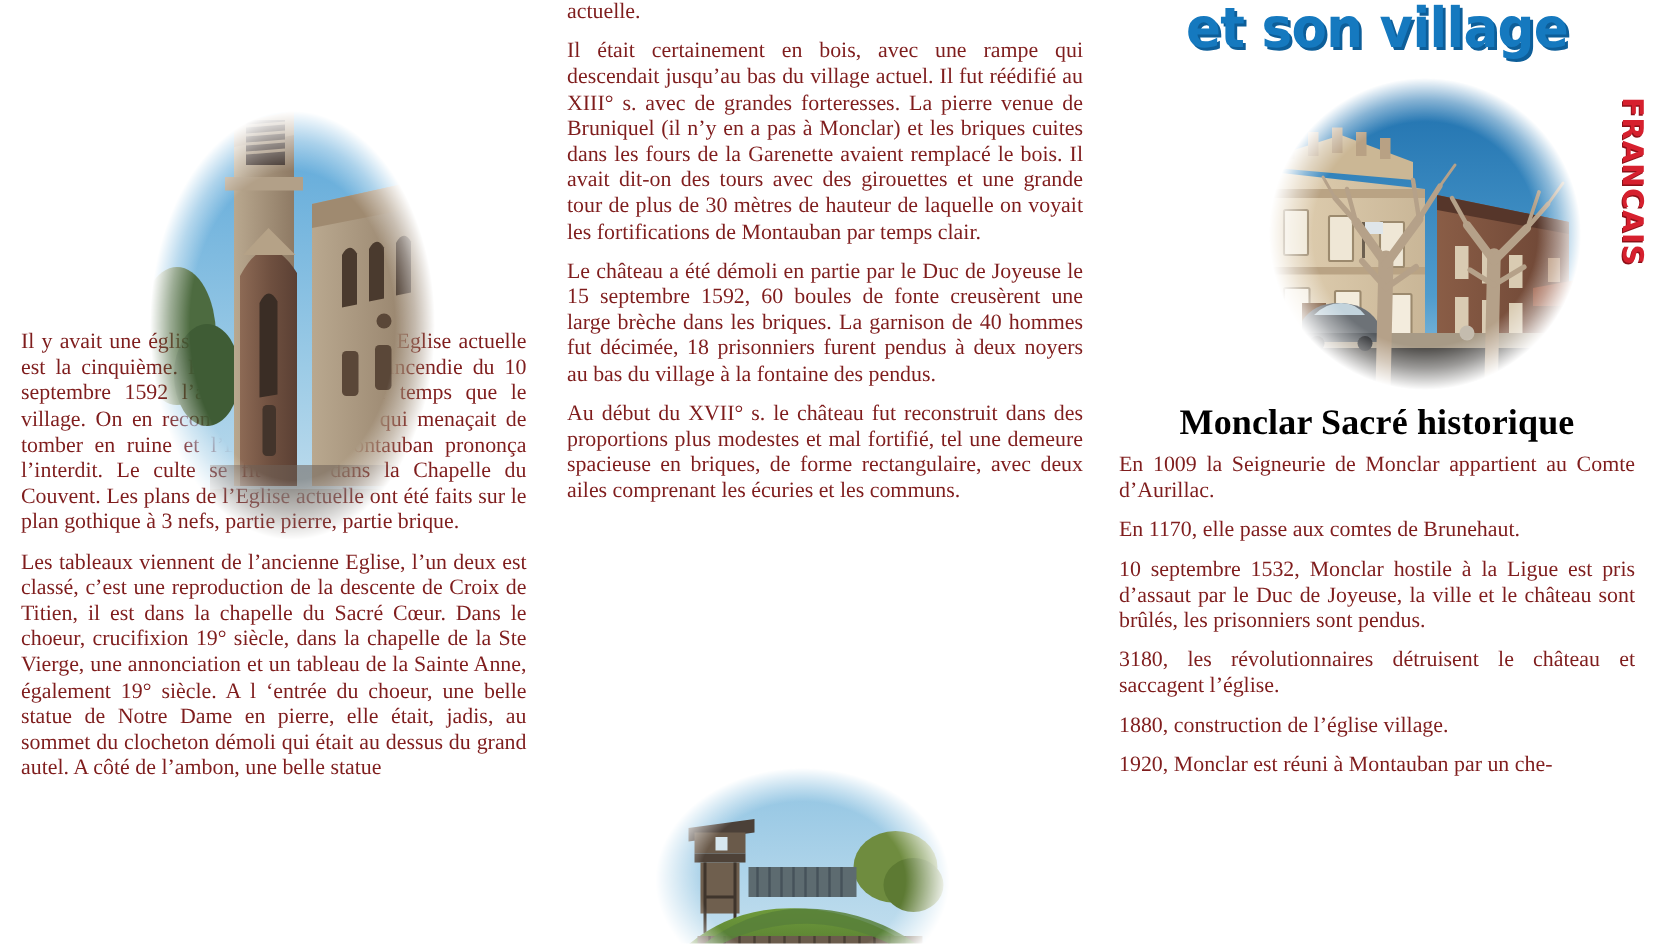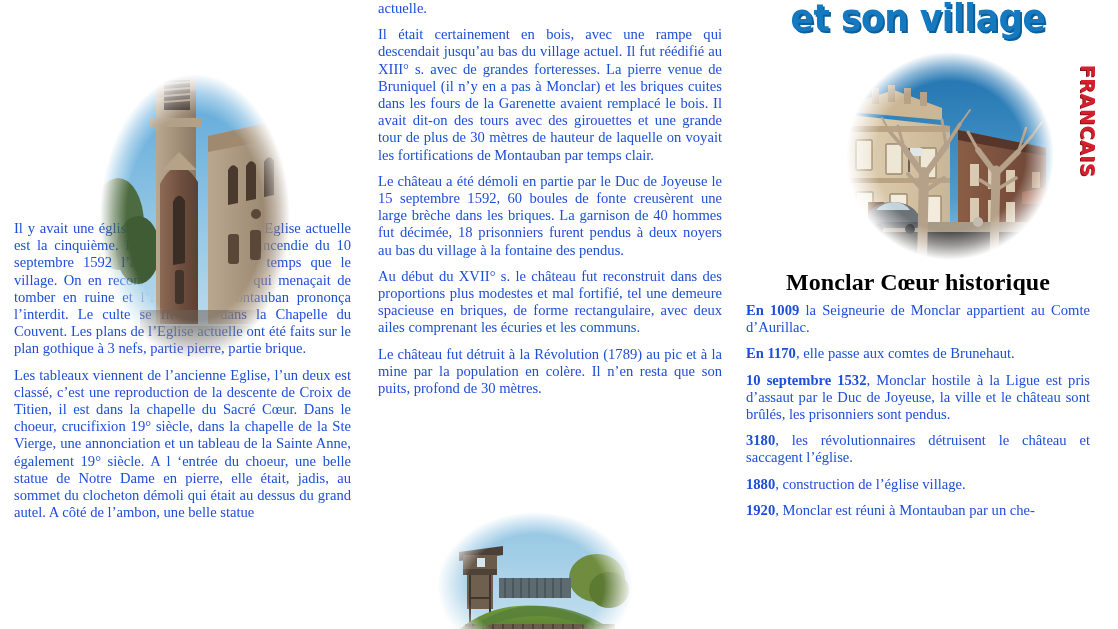--- a/index.html
+++ b/index.html
@@ -21,21 +21,21 @@
     position: absolute;
     box-sizing: border-box;
   }
   p.body {
     margin: 0 0 9px 0;
     font-size: 14.6px;
     line-height: 17.2px;
     text-align: justify;
     text-justify: inter-word;
     hyphens: manual;
-    color: #1d4ed8;
+    color: #7f1d1d;
   }
   p.body.last { margin-bottom: 0; }
 
   h2.section-title {
     margin: 0 0 6px 0;
     font-size: 24px;
     line-height: 28px;
     font-weight: bold;
     text-align: center;
     color: #000000;
@@ -63,21 +63,21 @@
     width: 344px;
   }
 
   
   #col3 {
     left: 746px;
     top: 268px;
     width: 344px;
   }
   p.dated { text-align: justify; }
-  p.dated b { font-weight: bold; }
+  p.dated b { font-weight: normal; }
 
   
   #masthead {
     position: absolute;
     left: 746px;
     top: -4px;
     width: 344px;
     height: 50px;
     text-align: center;
   }
@@ -239,21 +239,20 @@
   <h2 class="section-title">L’église</h2>
   <p class="body">Il y avait une église à Monclar en 987. L’Eglise actuelle est la cinquième. Elle date de 1875. L’incendie du 10 septembre 1592 l’a détruite en même temps que le village. On en reconstruisit une autre, qui menaçait de tomber en ruine et l’Evêque de Montauban prononça l’interdit. Le culte se fit alors dans la Chapelle du Couvent. Les plans de l’Eglise actuelle ont été faits sur le plan gothique à 3 nefs, partie pierre, partie brique.</p>
   <p class="body last">Les tableaux viennent de l’ancienne Eglise, l’un deux est classé, c’est une reproduction de la descente de Croix de Titien, il est dans la chapelle du Sacré Cœur. Dans le choeur, crucifixion 19° siècle, dans la chapelle de la Ste Vierge, une annonciation et un tableau de la Sainte Anne, également 19° siècle. A l ‘entrée du choeur, une belle statue de Notre Dame en pierre, elle était, jadis, au sommet du clocheton démoli qui était au dessus du grand autel. A côté de l’ambon, une belle statue</p>
 </div>
 
 <div class="col" id="col2">
   <p class="body">actuelle.</p>
   <p class="body">Il était certainement en bois, avec une rampe qui descendait jusqu’au bas du village actuel. Il fut réédifié au XIII° s. avec de grandes forteresses. La pierre venue de Bruniquel (il n’y en a pas à Monclar) et les briques cuites dans les fours de la Garenette avaient remplacé le bois. Il avait dit-on des tours avec des girouettes et une grande tour de plus de 30 mètres de hauteur de laquelle on voyait les fortifications de Montauban par temps clair.</p>
   <p class="body">Le château a été démoli en partie par le Duc de Joyeuse le 15 septembre 1592, 60 boules de fonte creusèrent une large brèche dans les briques. La garnison de 40 hommes fut décimée, 18 prisonniers furent pendus à deux noyers au bas du village à la fontaine des pendus.</p>
   <p class="body">Au début du XVII° s. le château fut reconstruit dans des proportions plus modestes et mal fortifié, tel une demeure spacieuse en briques, de forme rectangulaire, avec deux ailes comprenant les écuries et les communs.</p>
-  <p class="body last">Le château fut détruit à la Révolution (1789) au pic et à la mine par la population en colère. Il n’en resta que son puits, profond de 30 mètres.</p>
 </div>
 
 <div class="photo" id="photo-motte">
   <div class="oval">
     <svg viewBox="0 0 196 150" preserveAspectRatio="xMidYMid slice">
       <defs>
         <linearGradient id="skyM" x1="0" y1="0" x2="0" y2="1">
           <stop offset="0%" stop-color="#8fc3e2"></stop>
           <stop offset="100%" stop-color="#d2e7f2"></stop>
         </linearGradient>
@@ -421,21 +420,21 @@
         <path d="M150 138 L134 128" stroke-width="3.5"></path>
         <path d="M186 84 L196 70" stroke-width="2"></path>
       </g>
 
       <circle cx="132" cy="170" r="5" fill="#c4bcae"></circle>
     </svg>
   </div>
 </div>
 
 <div class="col" id="col3">
-  <h2 class="section-title">Monclar Cœur historique</h2>
+  <h2 class="section-title">Monclar Sacré historique</h2>
 
   <p class="body dated">
     <b>En 1009</b><span> la Seigneurie de Monclar appartient au Comte d’Aurillac.</span>
   </p>
   <p class="body dated">
     <b>En 1170</b><span>, elle passe aux comtes de Brunehaut.</span>
   </p>
   <p class="body dated">
     <b>10 septembre 1532</b><span>, Monclar hostile à la Ligue est pris d’assaut par le Duc de Joyeuse, la ville et le château sont brûlés, les prisonniers sont pendus.</span>
   </p>

